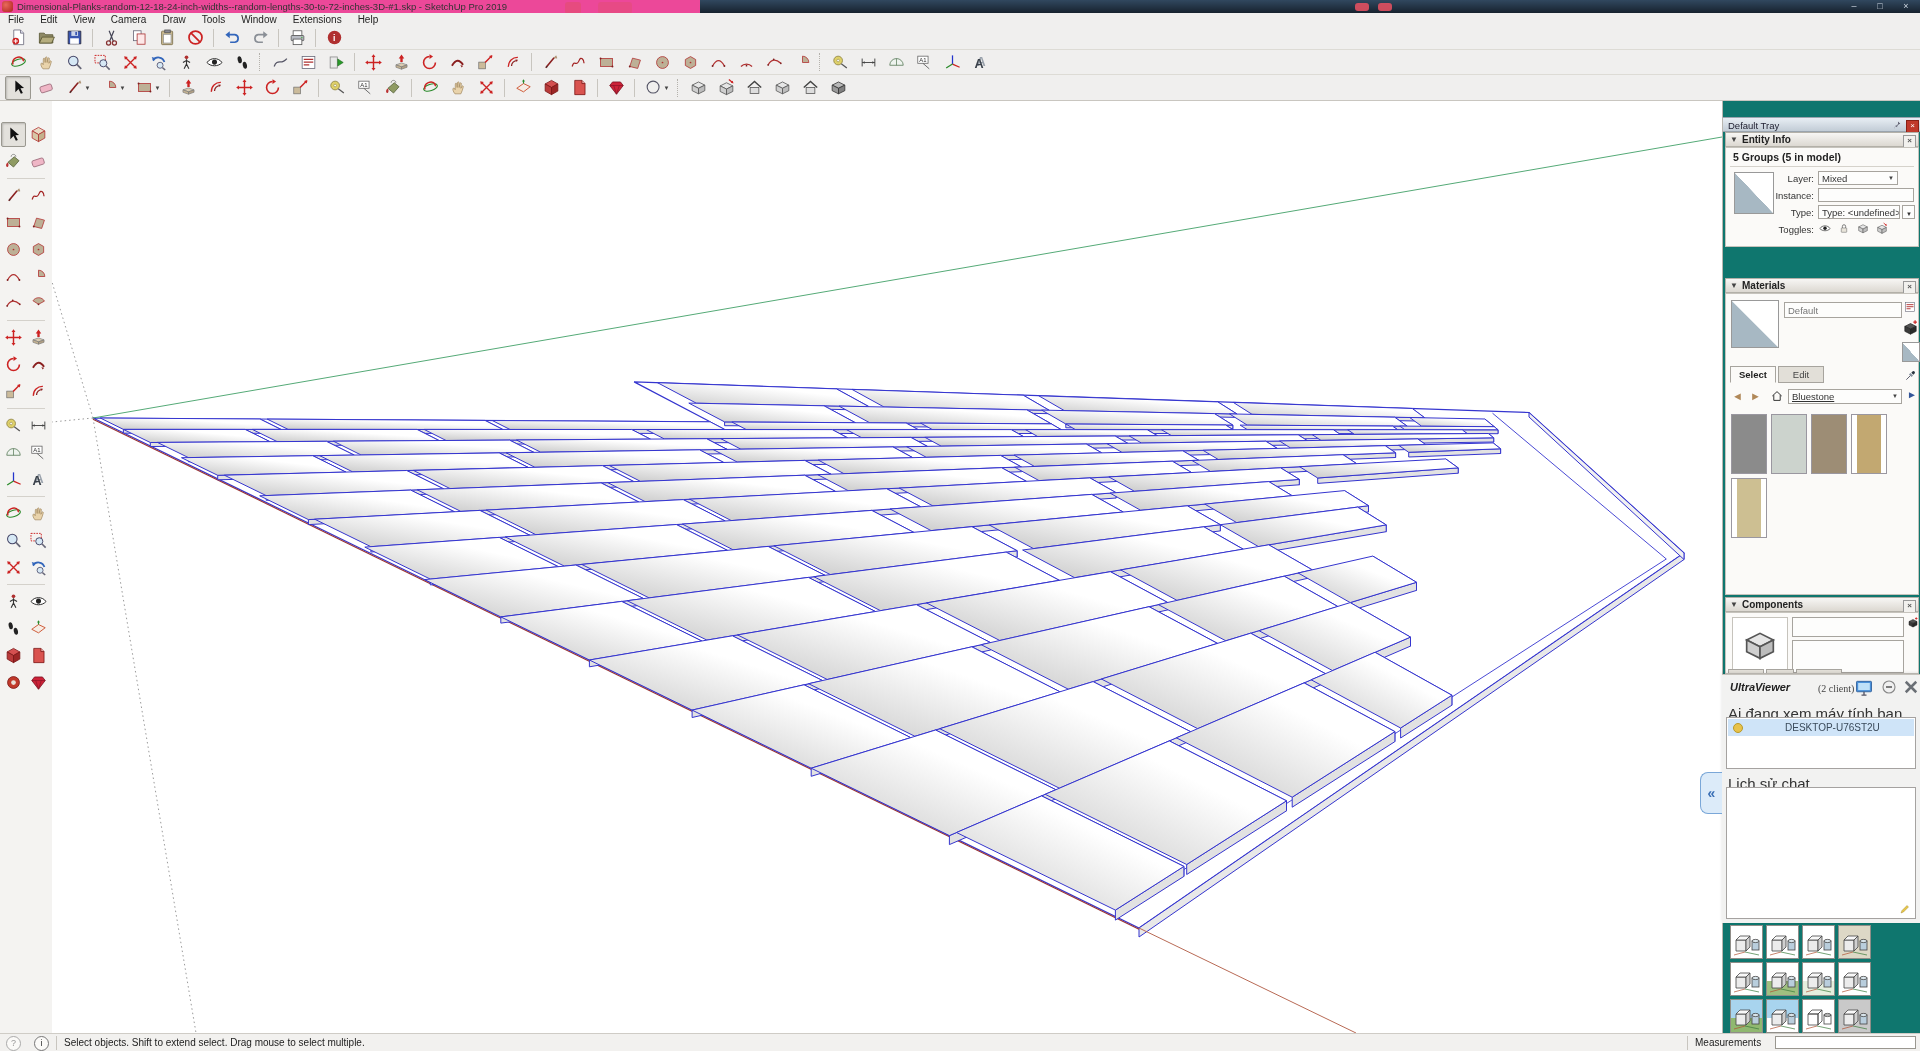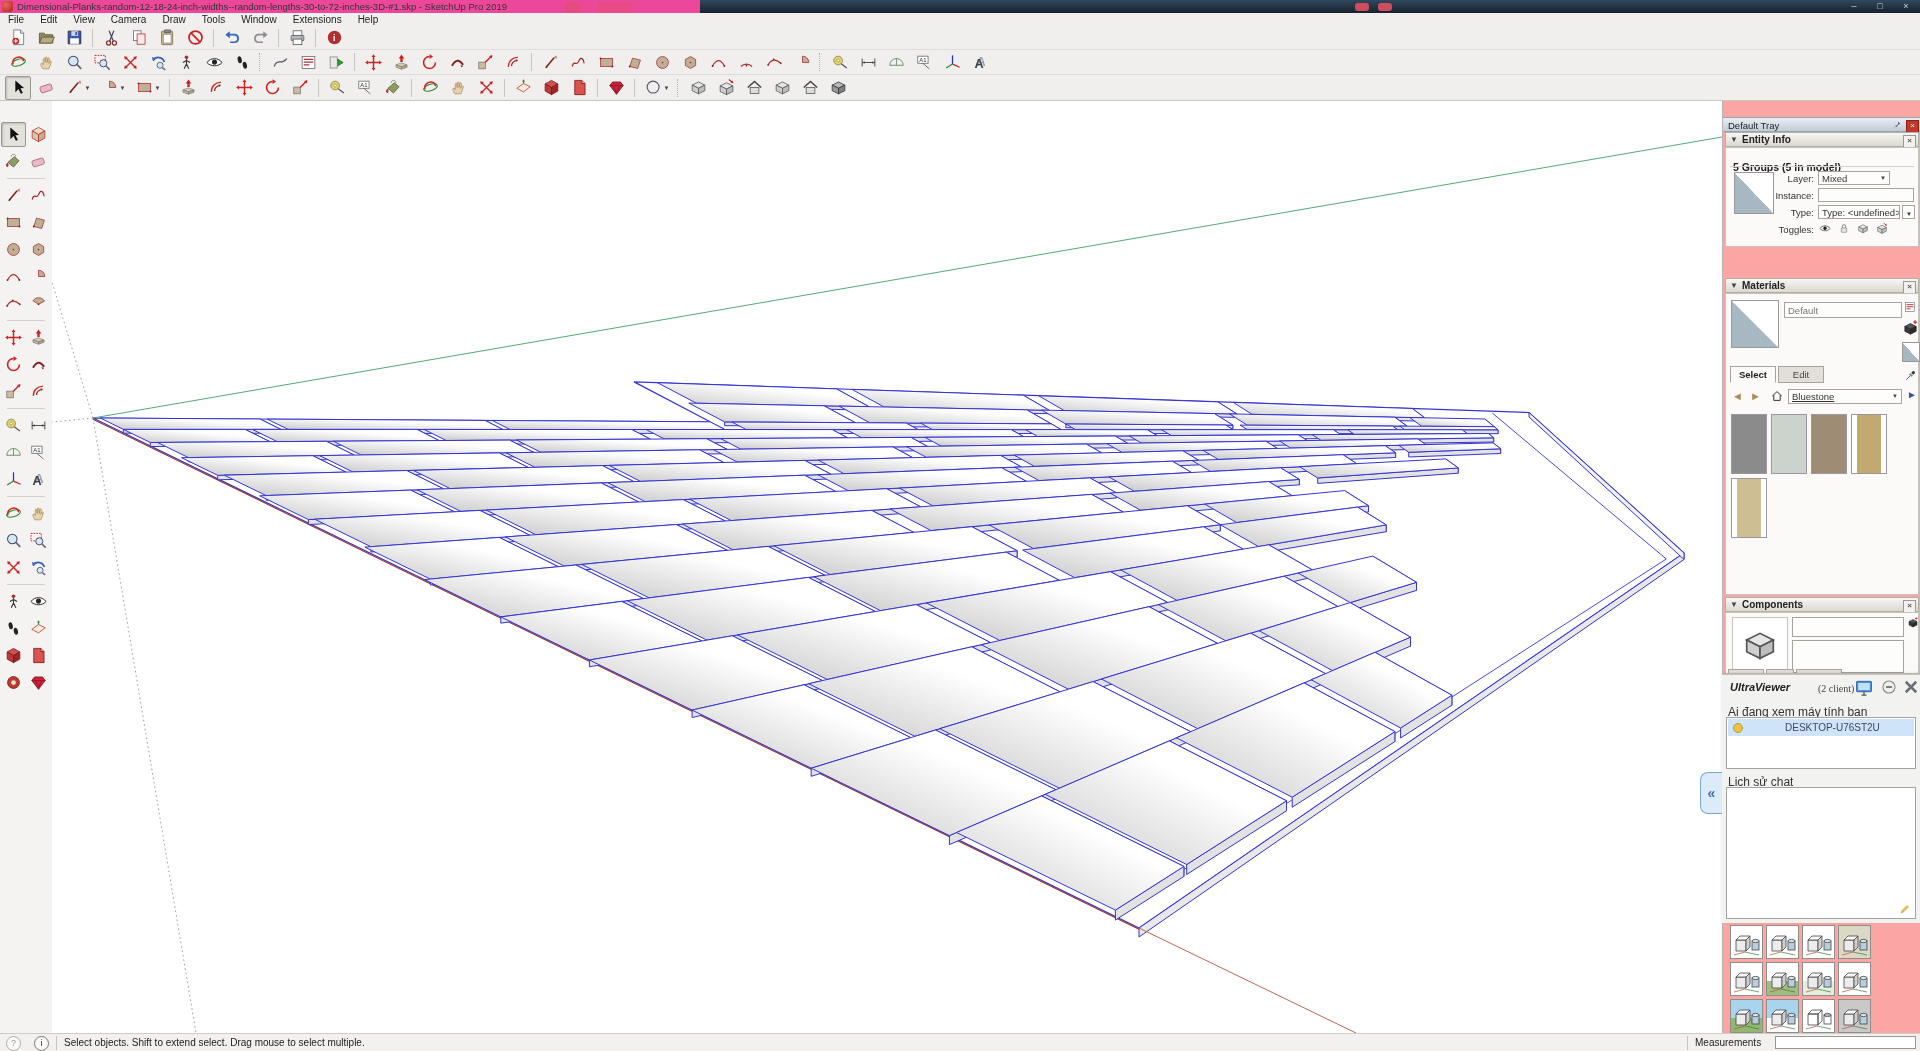--- a/index.html
+++ b/index.html
@@ -31,21 +31,21 @@
   .tbsep2{width:3px;height:18px;margin:0 3px;border-left:1px dotted #b5b2ac;flex:0 0 auto;}
   
   #lefttb{position:absolute;left:0;top:101px;width:52px;height:932px;background:#f4f3f1;
     display:grid;grid-template-columns:25px 25px;justify-content:center;align-content:start;padding-top:20px;}
   #lefttb .tbtn{width:23px;height:23px;margin:1px 0;}
   #lefttb .lsep{grid-column:1/-1;height:7px;position:relative;}
   #lefttb .lsep:after{content:"";position:absolute;left:6px;right:6px;top:3px;border-top:1px solid #d4d1cb;}
   
   #viewport{position:absolute;left:52px;top:101px;width:1670px;height:932px;background:#fff;}
   
-  #rightpanel{position:absolute;left:1722px;top:101px;width:198px;height:932px;background:#fca5a5;border-left:1px solid #b9b6b0;box-sizing:border-box;}
+  #rightpanel{position:absolute;left:1722px;top:101px;width:198px;height:932px;background:#0f766e;border-left:1px solid #b9b6b0;box-sizing:border-box;}
   #tray-header{position:absolute;left:0;top:16px;width:198px;height:15px;background:linear-gradient(#e8eef4,#c2ccd6);
     border-top:1px solid #9aa4ae;border-bottom:1px solid #9aa4ae;font-size:9.5px;color:#223;line-height:15px;padding-left:5px;box-sizing:border-box;}
   .sec-header{position:absolute;left:2px;width:194px;height:15px;background:linear-gradient(#f7f6f4,#dcd8d1);
     border:1px solid #b3b0a8;font-size:10px;font-weight:bold;color:#222;line-height:14px;padding-left:16px;box-sizing:border-box;}
   .sec-header .tri{position:absolute;left:4px;top:0;font-size:8px;font-weight:normal;color:#444;}
   .sec-x{position:absolute;right:2px;top:2px;width:11px;height:11px;border:1px solid #999;background:#f2f1ee;
     font-size:8px;line-height:9px;text-align:center;color:#555;}
   .sec-body{position:absolute;left:2px;width:194px;background:#fbfaf8;border:1px solid #c6c3bc;box-sizing:border-box;}
   .diag-thumb{background:linear-gradient(to top right,#a7b8c3 49.6%,#ffffff 50.2%);border:1px solid #999;}
   .fieldbox{border:1px solid #a7a49e;background:#fdfdfc;font-size:9.5px;color:#555;line-height:13px;padding:0 3px;box-sizing:border-box;}
@@ -58,21 +58,21 @@
   .mtab.active{background:#fbfaf8;border-bottom:1px solid #fbfaf8;font-weight:bold;}
   .mtab.inactive{background:#e2dfd8;color:#444;}
   .swatch{position:absolute;border:1px solid #9a97a0;background:#fff;box-sizing:border-box;}
   .navar{position:absolute;font-size:11px;color:#b08858;}
   
   #ultraviewer{position:absolute;left:1722px;top:674px;width:198px;height:248px;background:#f2f2f1;
     border-top:1px solid #c5c2bc;box-shadow:0 -1px 3px rgba(0,0,0,.12);}
   #uv-title{position:absolute;left:8px;top:6px;font-size:11px;font-weight:bold;color:#222;font-style:italic;}
   #uv-clients{position:absolute;left:96px;top:8px;font-size:10px;color:#444;font-family:Liberation Serif, serif;}
   .uv-box{position:absolute;left:4px;width:190px;background:#fff;border:1px solid #a5a2a0;box-sizing:border-box;}
-  .uv-lbl{position:absolute;left:6px;font-size:12px;color:#333;}
+  .uv-lbl{position:absolute;left:6px;font-size:15px;color:#333;}
   #uv-row{position:absolute;left:1px;top:1px;right:1px;height:17px;background:#cfe4f8;display:flex;align-items:center;}
   #uv-dot{width:8px;height:8px;border-radius:50%;background:#e8c24a;border:1px solid #b99a2a;margin:0 6px 0 5px;}
   #uv-name{font-size:10px;color:#3a4a5a;padding-left:36px;}
   
   .sthumb{position:absolute;border:1px solid #8f8d88;background:#fff;box-sizing:border-box;overflow:hidden;}
   
   #collapse-tab{position:absolute;left:1700px;top:772px;width:21px;height:40px;background:#dcebf9;
     border:1px solid #7aa7d8;border-right:none;border-radius:8px 0 0 8px;color:#3a6fb5;font-size:14px;font-weight:bold;
     display:flex;align-items:center;justify-content:center;}
   
@@ -1502,25 +1502,25 @@
       </svg>
     <span class="sec-x" style="top:2px;background:#c0392b;color:#fff;border-color:#8a2015">×</span>
   </div>
 
   <div class="sec-header" style="top:31px">
     <span class="tri">▼</span>
     <span>Entity Info</span>
     <span class="sec-x">×</span>
   </div>
   <div class="sec-body" style="top:46px;height:100px">
-    <div style="position:absolute;left:7px;top:13px;font-size:10.5px;font-weight:bold">5 Groups (5 in model)</div>
+    <div style="position:absolute;left:7px;top:3px;font-size:10.5px;font-weight:bold">5 Groups (5 in model)</div>
     <div style="position:absolute;left:4px;right:4px;top:18px;border-top:1px solid #d5d2cb"></div>
     <div class="diag-thumb" style="position:absolute;left:8px;top:24px;width:38px;height:40px"></div>
     <div class="lbl" style="left:42px;top:25px;width:46px">Layer:</div>
-    <div class="ddbox" style="position:absolute;left:92px;top:23px;width:72px;height:14px"><span>Mixed</span><span class="ddar">▼</span></div>
+    <div class="ddbox" style="position:absolute;left:92px;top:23px;width:80px;height:14px"><span>Mixed</span><span class="ddar">▼</span></div>
     <div class="lbl" style="left:42px;top:42px;width:46px">Instance:</div>
     <div class="fieldbox" style="position:absolute;left:92px;top:40px;width:96px;height:14px"></div>
     <div class="lbl" style="left:42px;top:59px;width:46px">Type:</div>
     <div class="ddbox" style="position:absolute;left:92px;top:57px;width:82px;height:14px;overflow:hidden;white-space:nowrap"><span>Type: &lt;undefined&gt;</span></div>
     <div class="ddbox" style="position:absolute;left:176px;top:57px;width:13px;height:14px;text-align:center"><span style="font-size:6px">▼</span></div>
     <div class="lbl" style="left:42px;top:76px;width:46px">Toggles:</div>
     <div id="toggle-icons">
         <div class="toggle-ic" style="left: 92px; top: 74px;"><svg>
             <use href="#s-look-around"></use>
           </svg></div>

